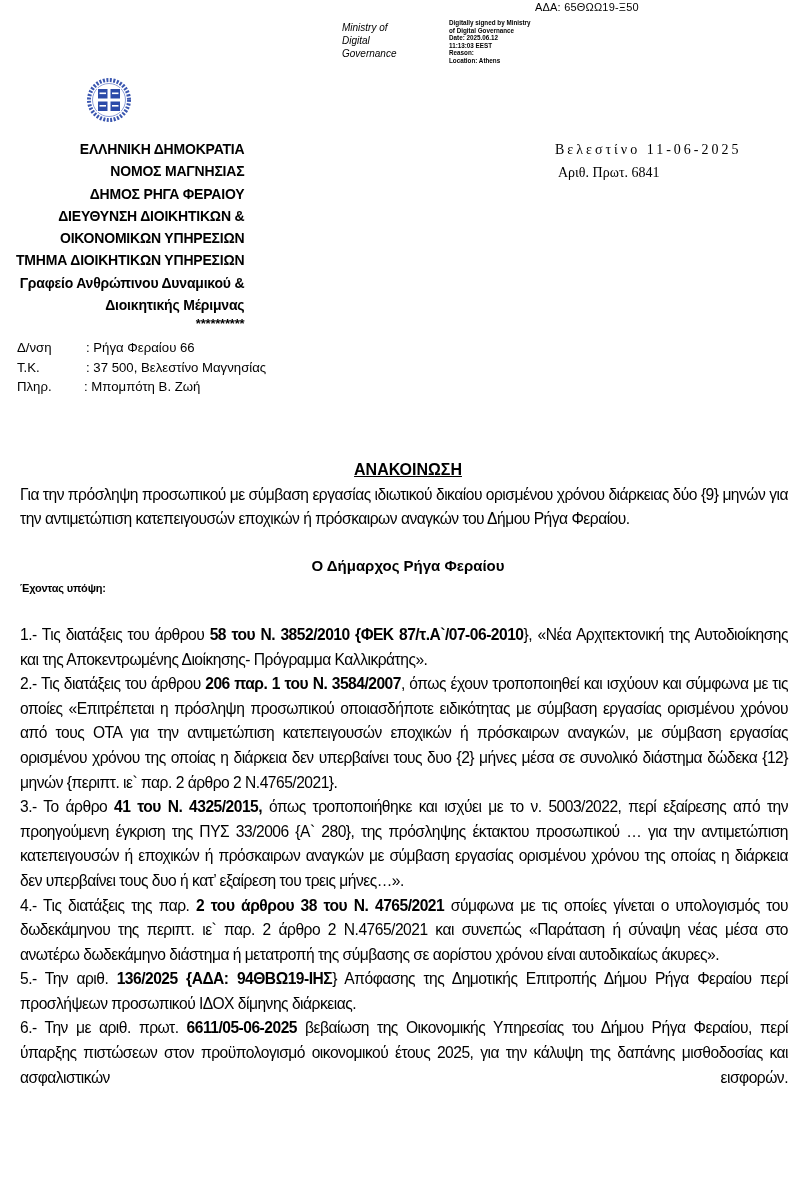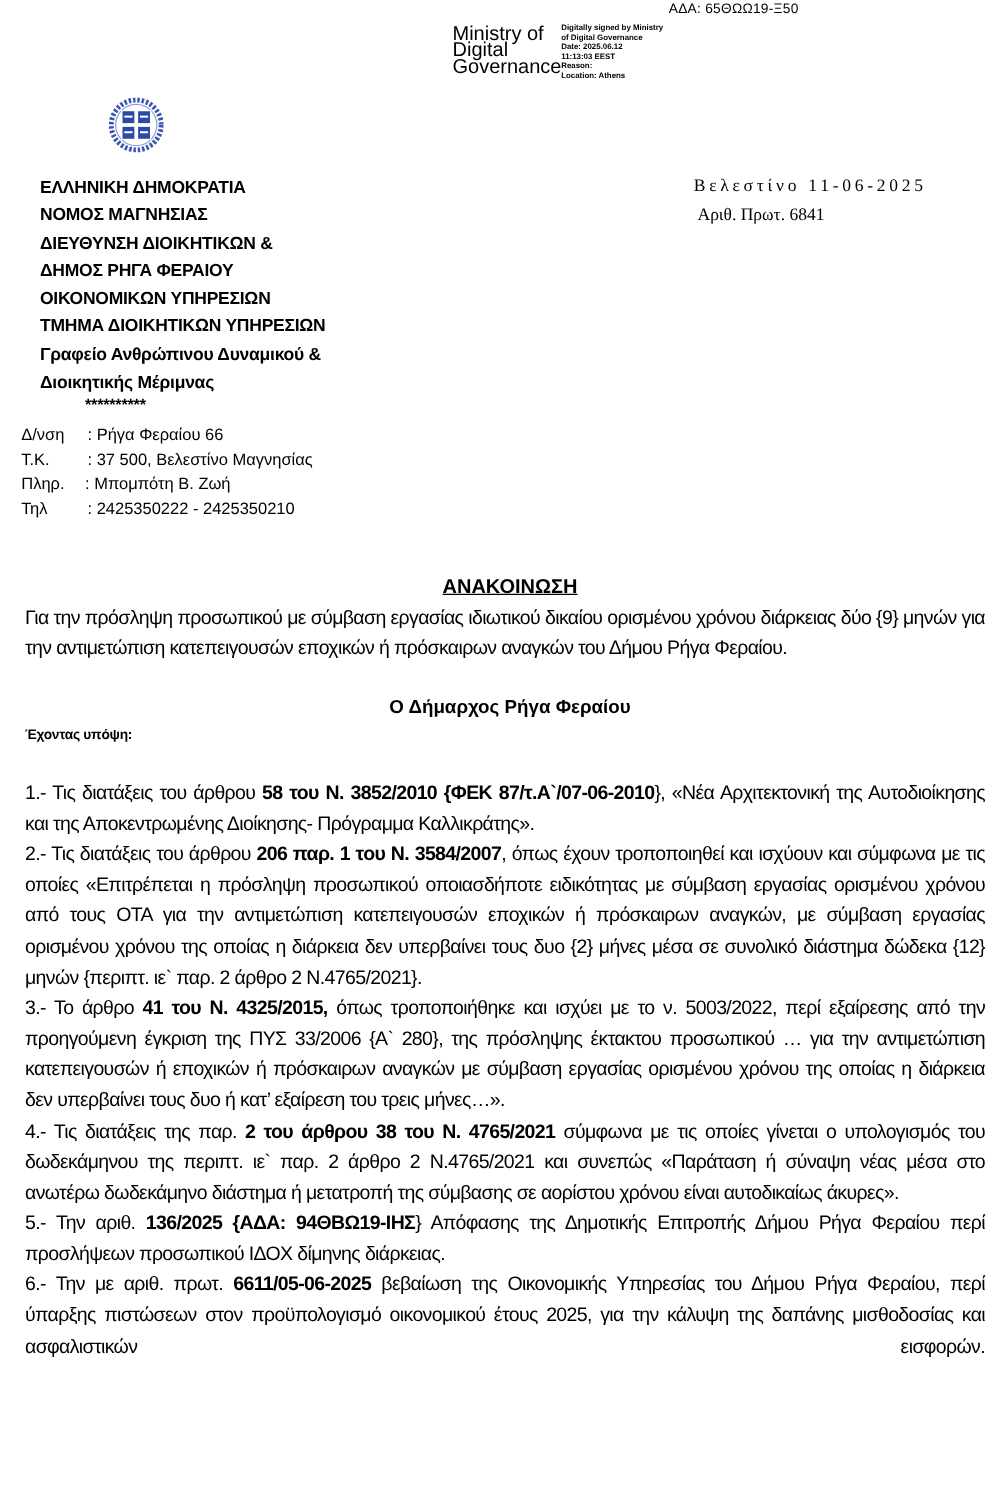--- a/index.html
+++ b/index.html
@@ -6,47 +6,48 @@
   body {
     width: 790px; height: 1200px; overflow: hidden; position: relative;
     font-family: "Liberation Sans", "DejaVu Sans", sans-serif;
     color: #000;
   }
   .ada {
     position: absolute; left: 535px; top: 1px;
     font-family: "Liberation Sans", sans-serif; font-size: 11px; letter-spacing: 0.2px;
   }
   .sig-name {
-    position: absolute; left: 362px; top: 21px;
-    font-family: "Liberation Sans", sans-serif; font-size: 16px; line-height: 13px;
+    position: absolute; left: 342px; top: 21px;
+    font-family: "Liberation Sans", sans-serif; font-size: 10px; line-height: 13px; font-style: italic;
   }
   .sig-details {
     position: absolute; left: 449px; top: 19px;
     font-family: "Liberation Sans", sans-serif; font-size: 6.3px; line-height: 7.5px; font-weight: bold;
   }
   .emblem { position: absolute; left: 87px; top: 78px; width: 44px; height: 44px; }
 
   .hdr-left {
-    position: absolute; left: 32px; top: 138px;
+    position: absolute; left: 16px; top: 138px;
     font-family: "Liberation Sans", sans-serif; font-weight: bold; font-size: 14px; line-height: 22.3px;
     letter-spacing: -0.2px;
+    text-align: right;
   }
   .hdr-left .stars { padding-left: 36px; font-size: 13px; line-height: 16px; }
   .hdr-right {
     position: absolute; left: 555px; top: 138px;
     font-family: Liberation Serif, serif; font-size: 14px; line-height: 23px;
   }
   .hdr-right .date { letter-spacing: 3px; }
   .hdr-right .prot { padding-left: 3px; }
 
   .contact {
     position: absolute; left: 17px; top: 338px;
     font-family: "Liberation Sans", sans-serif; font-size: 13.2px; line-height: 19.6px;
   }
-  .contact .row { display: flex; }
+  .contact .row { display: flex; gap: 16px; }
   .contact .lbl { width: 53px; }
   .contact .lbl.shift { width: 51px; }
 
   .main {
     position: absolute; left: 20px; top: 458px; width: 768px;
     font-family: "Liberation Sans", "DejaVu Sans", sans-serif;
     font-size: 15.6px; line-height: 24.6px; letter-spacing: -0.5px;
   }
   .title {
     text-align: center; font-weight: bold; text-decoration: underline;
@@ -87,22 +88,22 @@
   <rect x="23.5" y="23.5" width="9.5" height="9.5" fill="#2b4aa8"></rect>
   <rect x="12.5" y="14.5" width="6.5" height="1.6" fill="#ffffff"></rect>
   <rect x="25" y="14.5" width="6.5" height="1.6" fill="#ffffff"></rect>
   <rect x="12.5" y="27" width="6.5" height="1.6" fill="#ffffff"></rect>
   <rect x="25" y="27" width="6.5" height="1.6" fill="#ffffff"></rect>
 </svg>
 
 <div class="hdr-left">
   <div>ΕΛΛΗΝΙΚΗ ΔΗΜΟΚΡΑΤΙΑ</div>
   <div>ΝΟΜΟΣ ΜΑΓΝΗΣΙΑΣ</div>
+  <div>ΔΗΜΟΣ ΡΗΓΑ ΦΕΡΑΙΟΥ</div>
   <div>ΔΙΕΥΘΥΝΣΗ ΔΙΟΙΚΗΤΙΚΩΝ &amp;</div>
-  <div>ΔΗΜΟΣ ΡΗΓΑ ΦΕΡΑΙΟΥ</div>
   <div>ΟΙΚΟΝΟΜΙΚΩΝ ΥΠΗΡΕΣΙΩΝ</div>
   <div>ΤΜΗΜΑ ΔΙΟΙΚΗΤΙΚΩΝ ΥΠΗΡΕΣΙΩΝ</div>
   <div>Γραφείο Ανθρώπινου Δυναμικού &amp;</div>
   <div>Διοικητικής Μέριμνας</div>
   <div class="stars">**********</div>
 </div>
 
 <div class="hdr-right">
   <div class="date">Βελεστίνο 11-06-2025</div>
   <div class="prot">Αριθ. Πρωτ. 6841</div>
@@ -114,24 +115,20 @@
     <span>: Ρήγα Φεραίου 66</span>
   </div>
   <div class="row">
     <span class="lbl">Τ.Κ.</span>
     <span>: 37 500, Βελεστίνο Μαγνησίας</span>
   </div>
   <div class="row">
     <span class="lbl shift">Πληρ.</span>
     <span>: Μπομπότη Β. Ζωή</span>
   </div>
-  <div class="row">
-    <span class="lbl">Τηλ</span>
-    <span>: 2425350222 - 2425350210</span>
-  </div>
 </div>
 
 <div class="main">
   <div class="title">ΑΝΑΚΟΙΝΩΣΗ</div>
   <div class="just">Για την πρόσληψη προσωπικού με σύμβαση εργασίας ιδιωτικού δικαίου ορισμένου χρόνου διάρκειας δύο {9} μηνών για την αντιμετώπιση κατεπειγουσών εποχικών ή πρόσκαιρων αναγκών του Δήμου Ρήγα Φεραίου.</div>
 
   <div class="mayor" style="margin-top:22px">Ο Δήμαρχος Ρήγα Φεραίου</div>
   <div class="having">Έχοντας υπόψη:</div>
   <div class="gap"></div>
 

